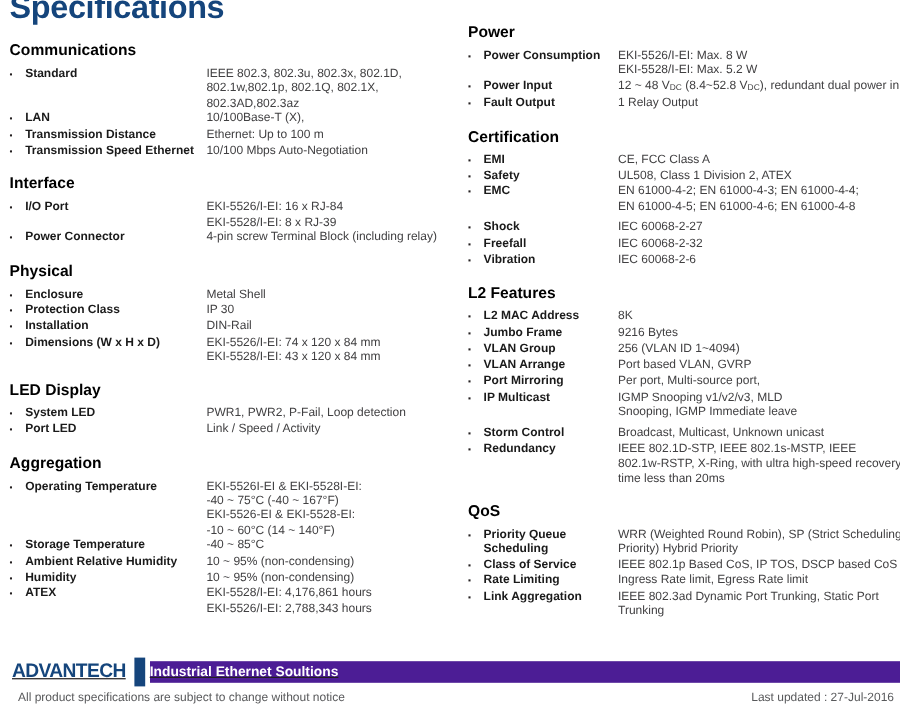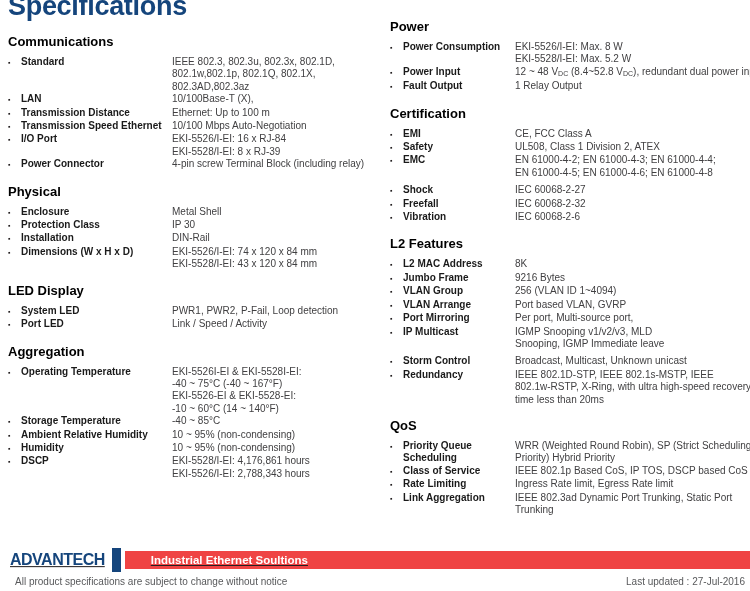--- a/index.html
+++ b/index.html
@@ -35,22 +35,22 @@
   .vline{white-space:nowrap;}
   .vline sub{font-size:7px;vertical-align:-1px;}
   .footer{position:absolute;left:0;right:0;top:548px;}
   .footer-bar-row{display:flex;align-items:center;height:24px;text-decoration:underline;}
   .logo{
     flex:none;color:#15457c;font-weight:bold;font-size:16px;
     letter-spacing:-0.5px;padding:0 7px 0 10px;transform:scaleY(1.02);
   }
   .logo-sep{flex:none;width:9px;align-self:stretch;background:#15457c;margin-right:4px;}
   .banner{
-    flex:1;background:#ef4444;height:18px;display:flex;align-items:center;
-    color:#ffffff;font-weight:bold;font-size:11.5px;padding-left:26px;
+    flex:1;background:#4c1d95;height:18px;display:flex;align-items:center;
+    color:#ffffff;font-weight:bold;font-size:11.5px;
   }
   .footer-meta{
     display:flex;justify-content:space-between;
     font-size:10px;color:#58595b;padding:4px 5px 0 15px;
   }
 </style>
 </head>
 <body>
 
 <div class="page">
@@ -85,20 +85,21 @@
             </div>
             <div class="spec-row">
               <span class="bullet">▪</span>
               <span class="label">Transmission Speed Ethernet</span>
               <div class="value">
                 <div class="vline">10/100 Mbps Auto-Negotiation</div>
               </div>
             </div>
           </section>
           <section class="section">
+            <h2 class="section-heading">Interface</h2>
             <div class="spec-row">
               <span class="bullet">▪</span>
               <span class="label">I/O Port</span>
               <div class="value">
                 <div class="vline">EKI-5526/I-EI: 16 x  RJ-84</div>
                 <div class="vline">EKI-5528/I-EI: 8 x RJ-39</div>
               </div>
             </div>
             <div class="spec-row">
               <span class="bullet">▪</span>
@@ -185,21 +186,21 @@
             </div>
             <div class="spec-row">
               <span class="bullet">▪</span>
               <span class="label">Humidity</span>
               <div class="value">
                 <div class="vline">10 ~ 95% (non-condensing)</div>
               </div>
             </div>
             <div class="spec-row">
               <span class="bullet">▪</span>
-              <span class="label">DSCP</span>
+              <span class="label">ATEX</span>
               <div class="value">
                 <div class="vline">EKI-5528/I-EI:  4,176,861 hours</div>
                 <div class="vline">EKI-5526/I-EI: 2,788,343  hours</div>
               </div>
             </div>
           </section>
         </div>
     </div>
     <div class="col-right" id="col-right-sections">
         <section class="section">

